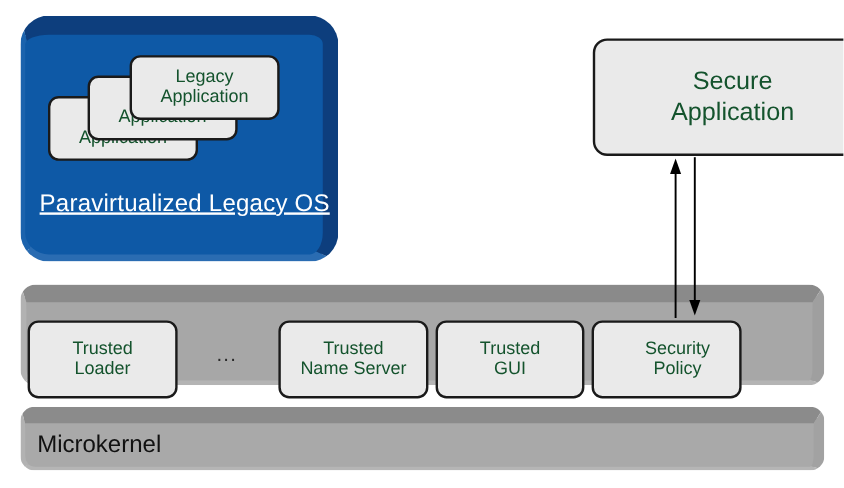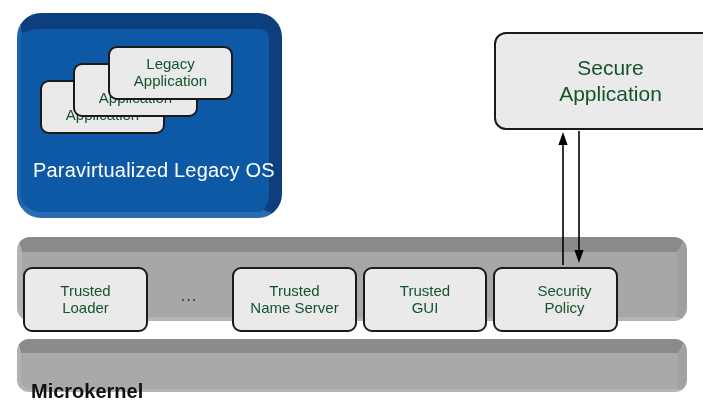--- a/index.html
+++ b/index.html
@@ -58,25 +58,25 @@
   .svc-gui{left:363px;width:124px;}
   .svc-policy{left:493px;width:125px;padding-left:18px;}
 
   .dots{
     position:absolute;left:172px;top:286px;width:34px;
     text-align:center;font-size:17px;color:#2a2a2a;letter-spacing:1px;
   }
 
   .os-label{
     position:absolute;left:33px;top:159px;
-    color:#ffffff;font-size:20px;letter-spacing:0.2px;
+    color:#ffffff;font-size:20px;letter-spacing:0.2px;text-decoration:underline;
   }
   .kernel-label{
-    position:absolute;left:31px;top:380px;
-    color:#111;font-size:20px;font-weight:bold;
+    position:absolute;left:31px;top:360px;
+    color:#111;font-size:20px;
   }
 
   .arrows{position:absolute;left:0;top:0;width:703px;height:407px;pointer-events:none;z-index:5;}
 </style>
 </head>
 <body>
 
 <div class="canvas">
 
   <div class="slab blue"></div>

